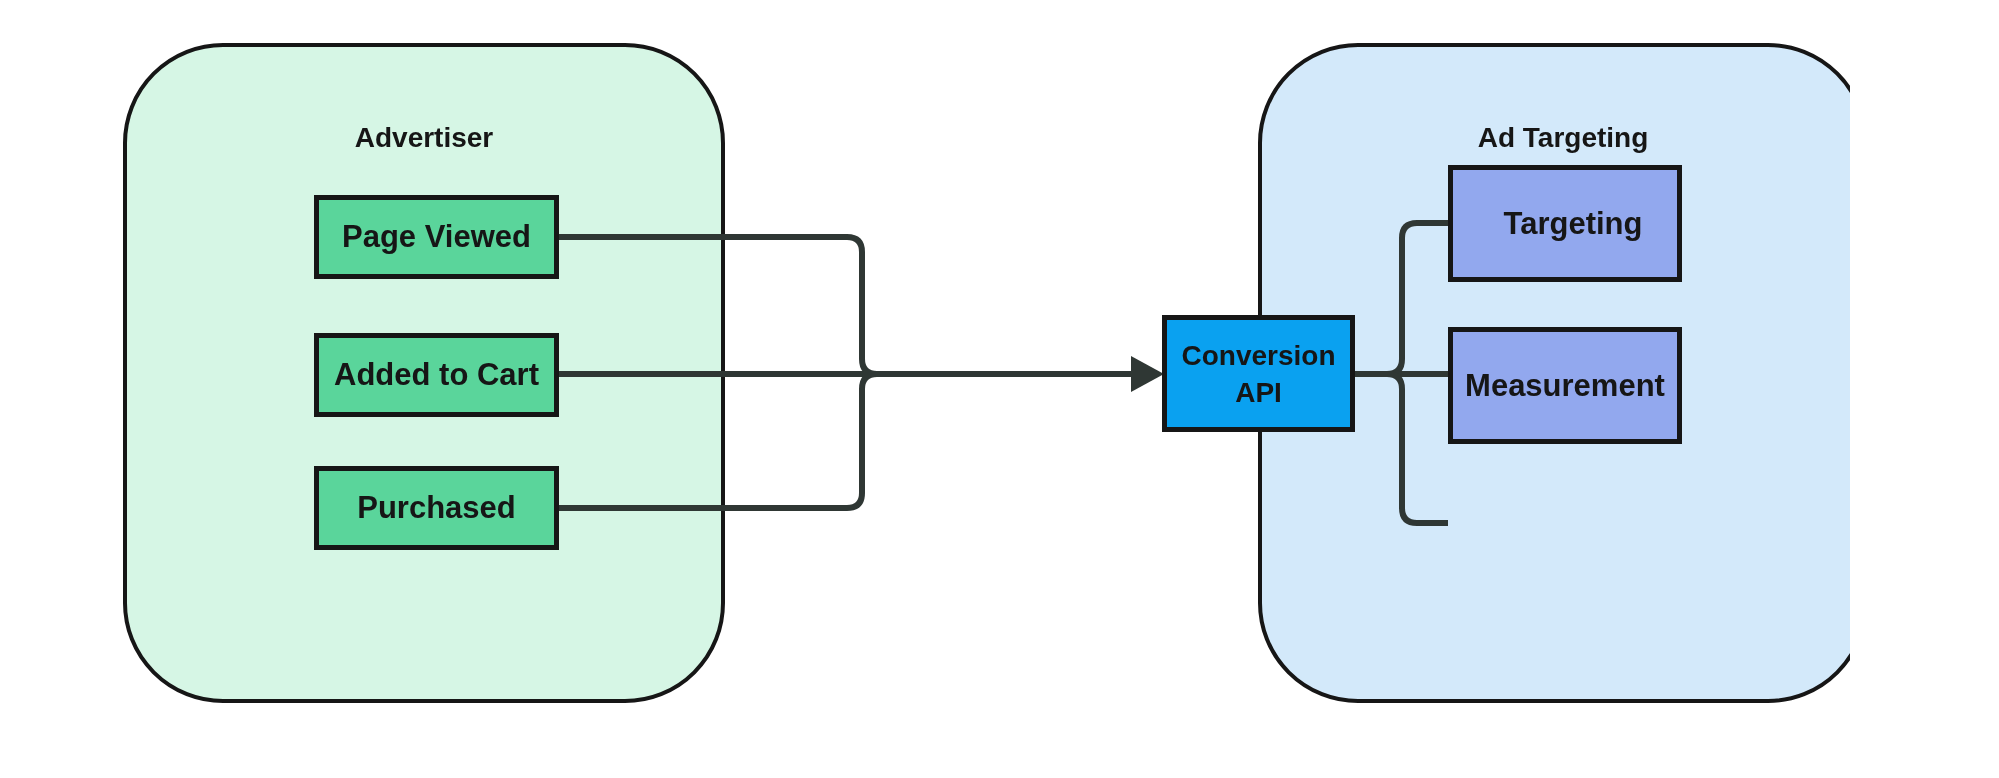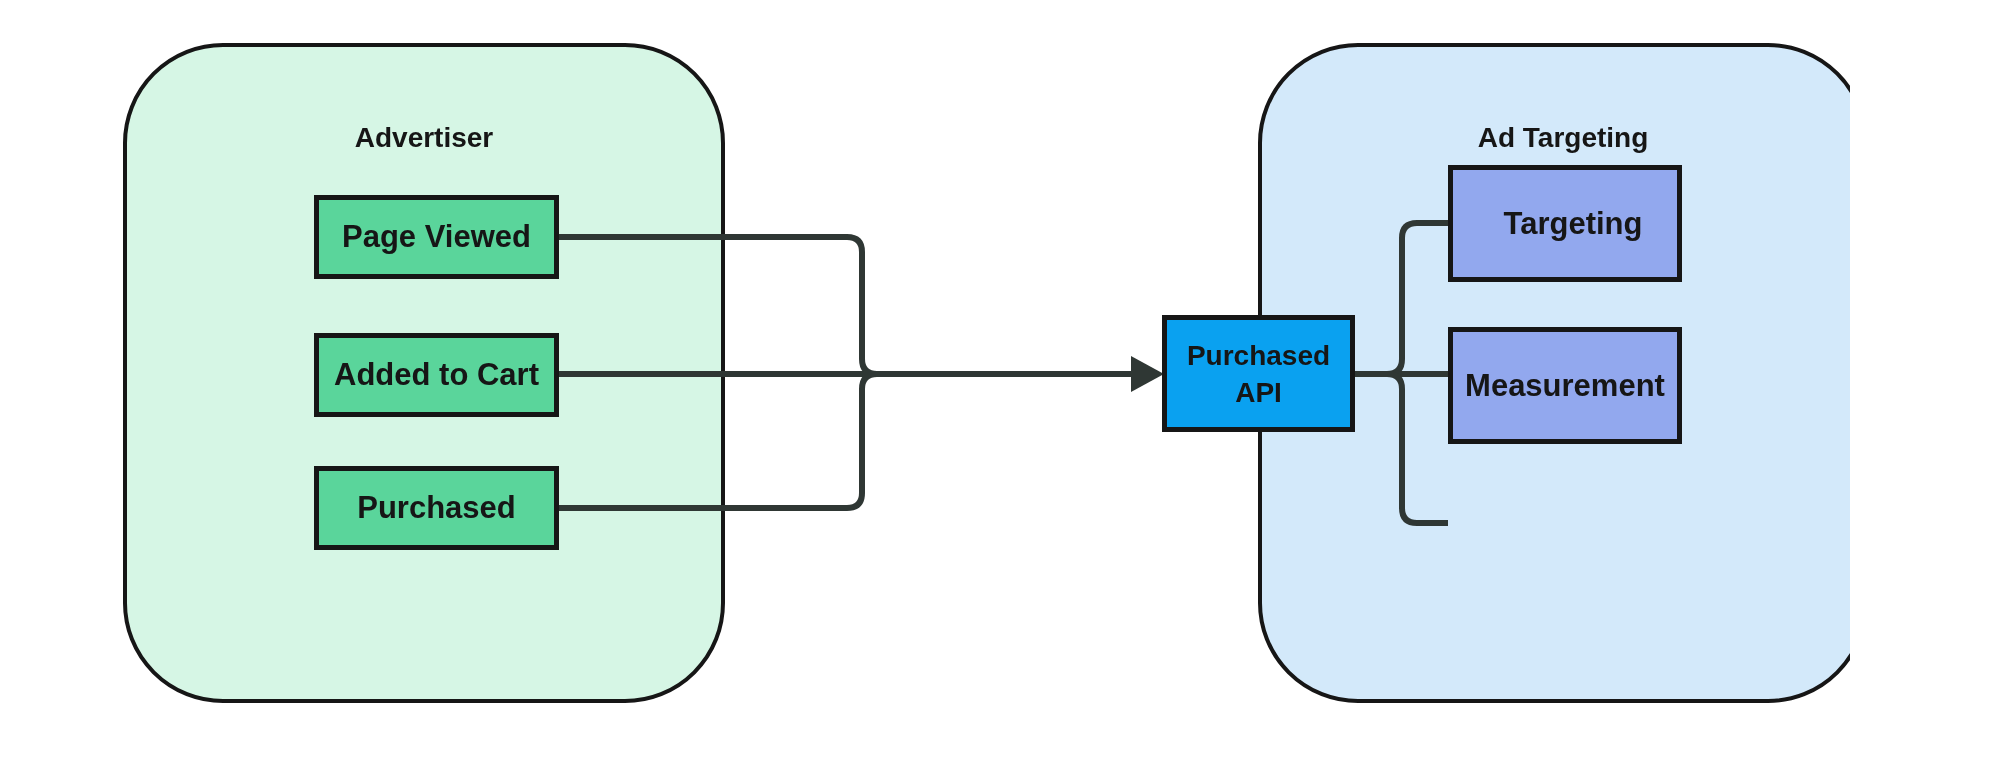--- a/index.html
+++ b/index.html
@@ -98,21 +98,21 @@
     <span>Page Viewed</span>
   </div>
   <div class="node node--event node--event-2">
     <span>Added to Cart</span>
   </div>
   <div class="node node--event node--event-3">
     <span>Purchased</span>
   </div>
 
   <div class="node node--api">
-    <span>Purchased API</span>
+    <span>Conversion API</span>
   </div>
 
   <div class="node node--platform node--platform-1">
     <span>Targeting</span>
   </div>
   <div class="node node--platform node--platform-2">
     <span>Measurement</span>
   </div>
 
 </div>

